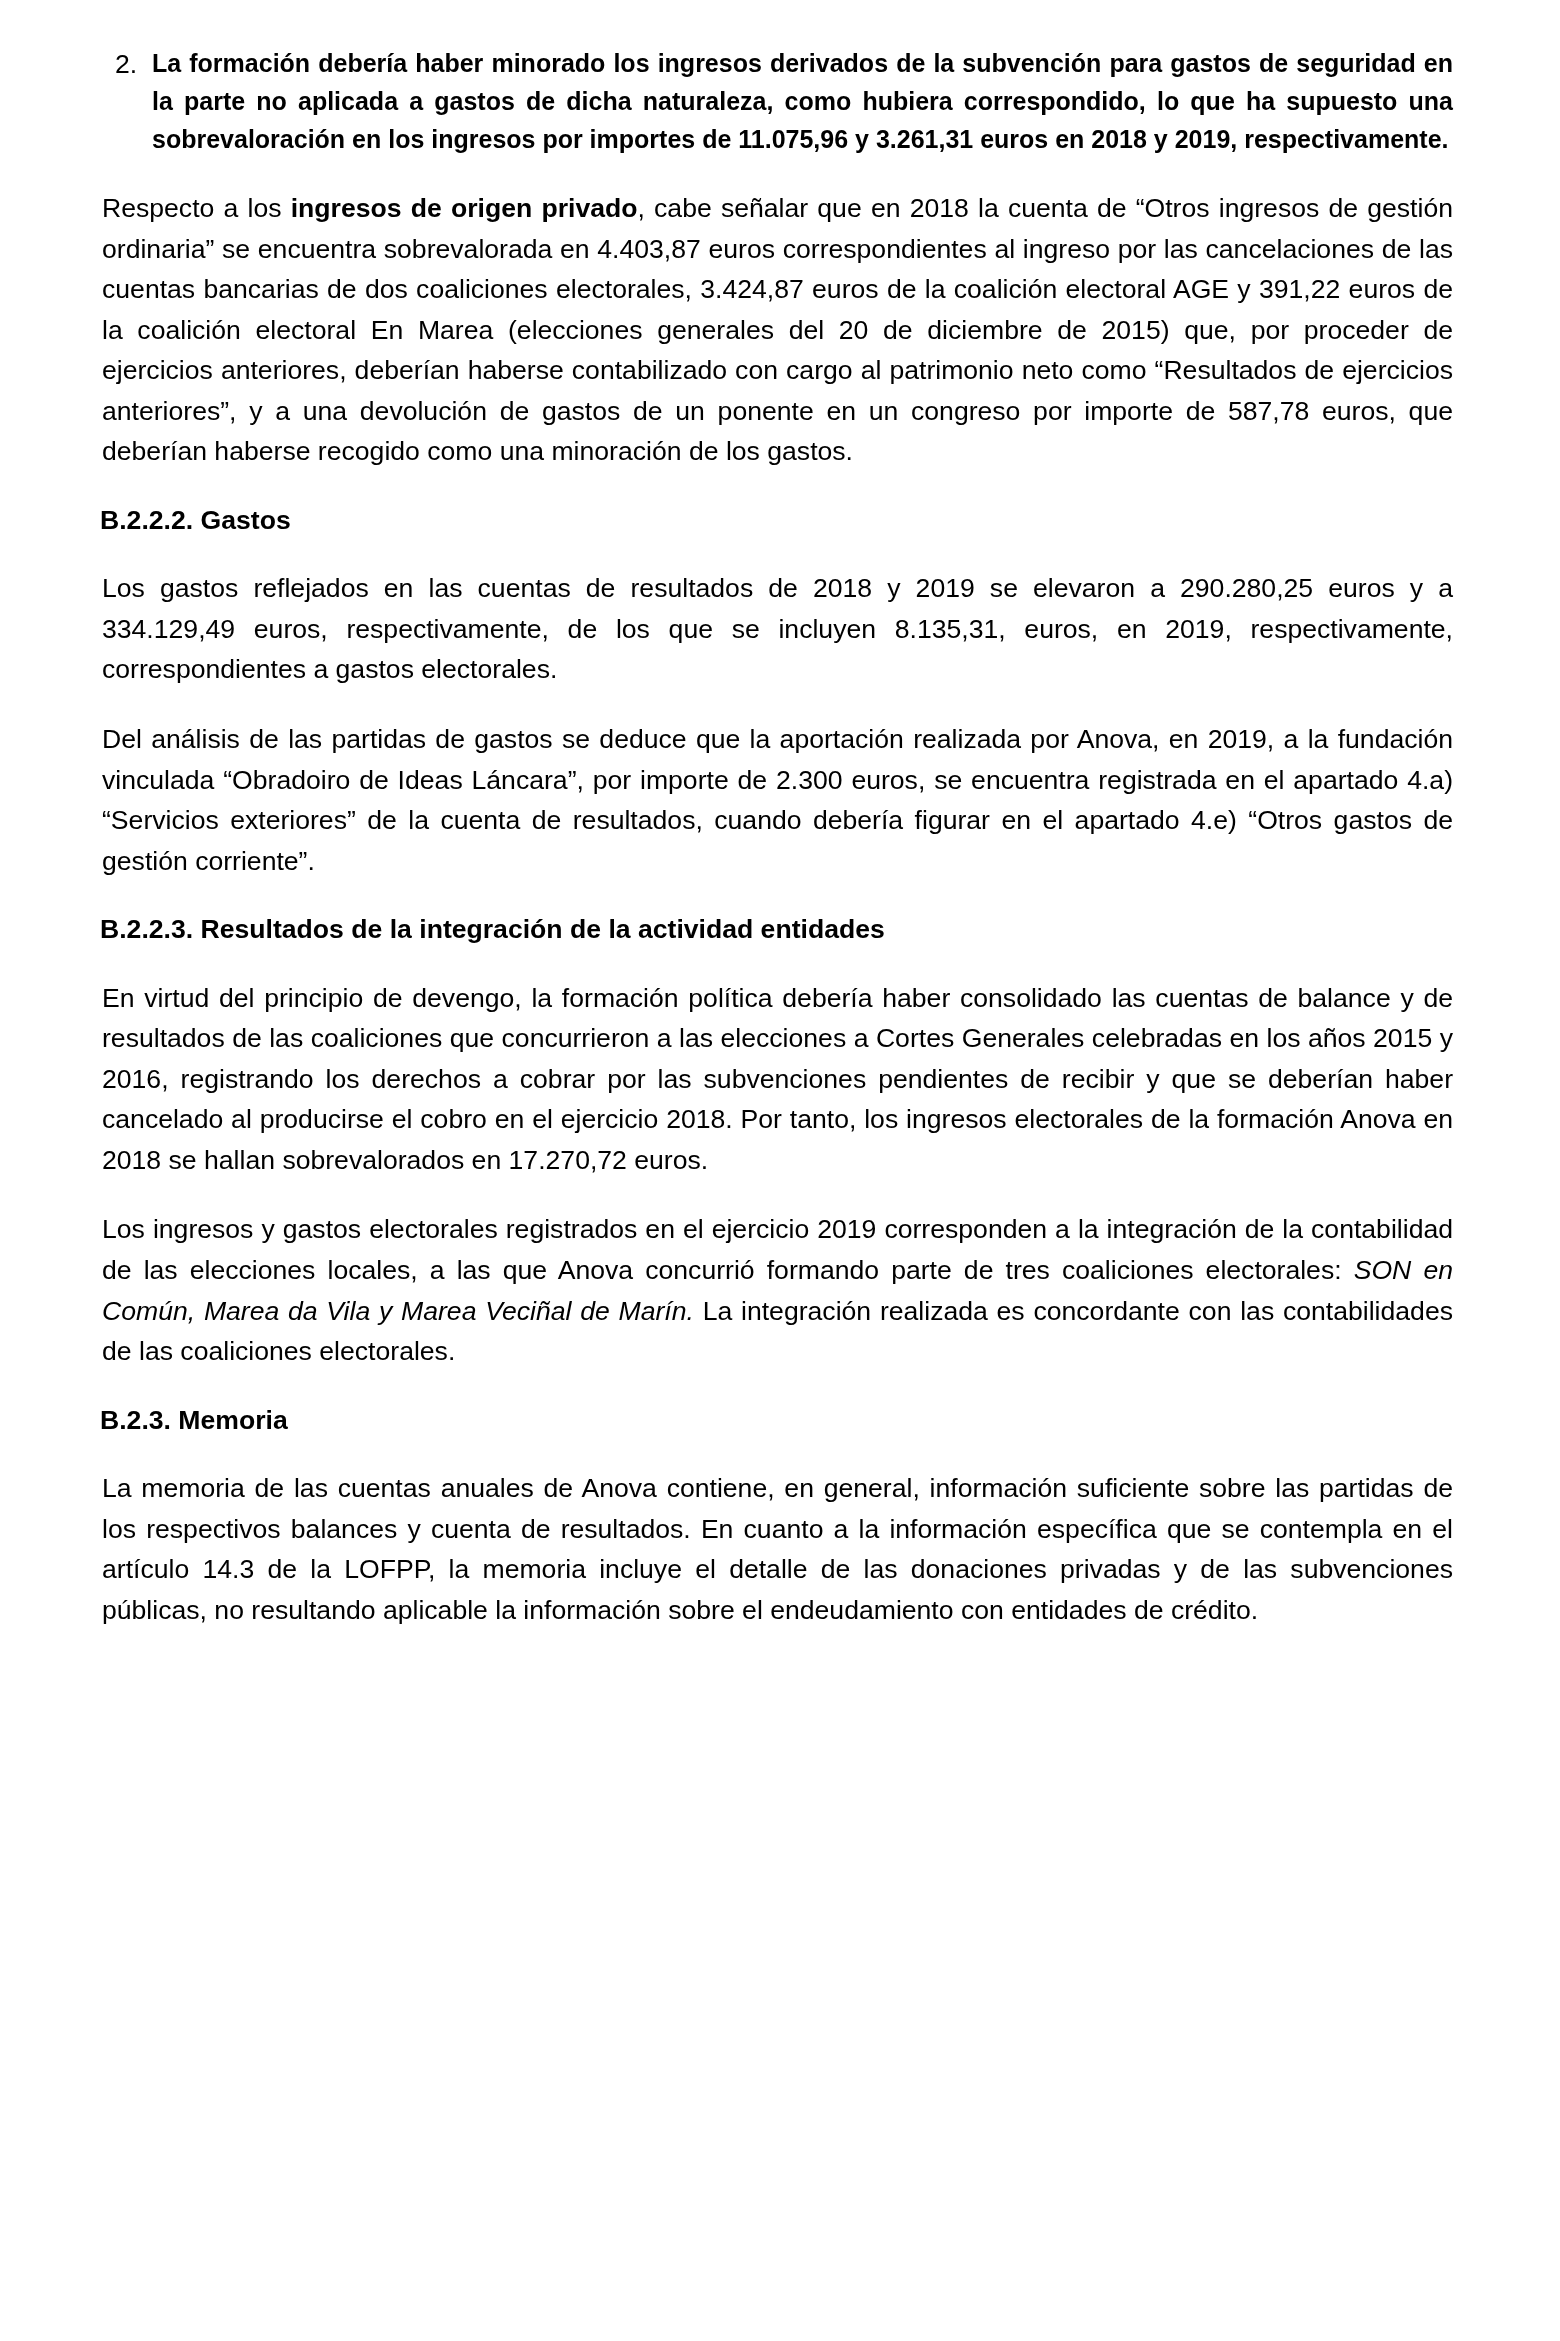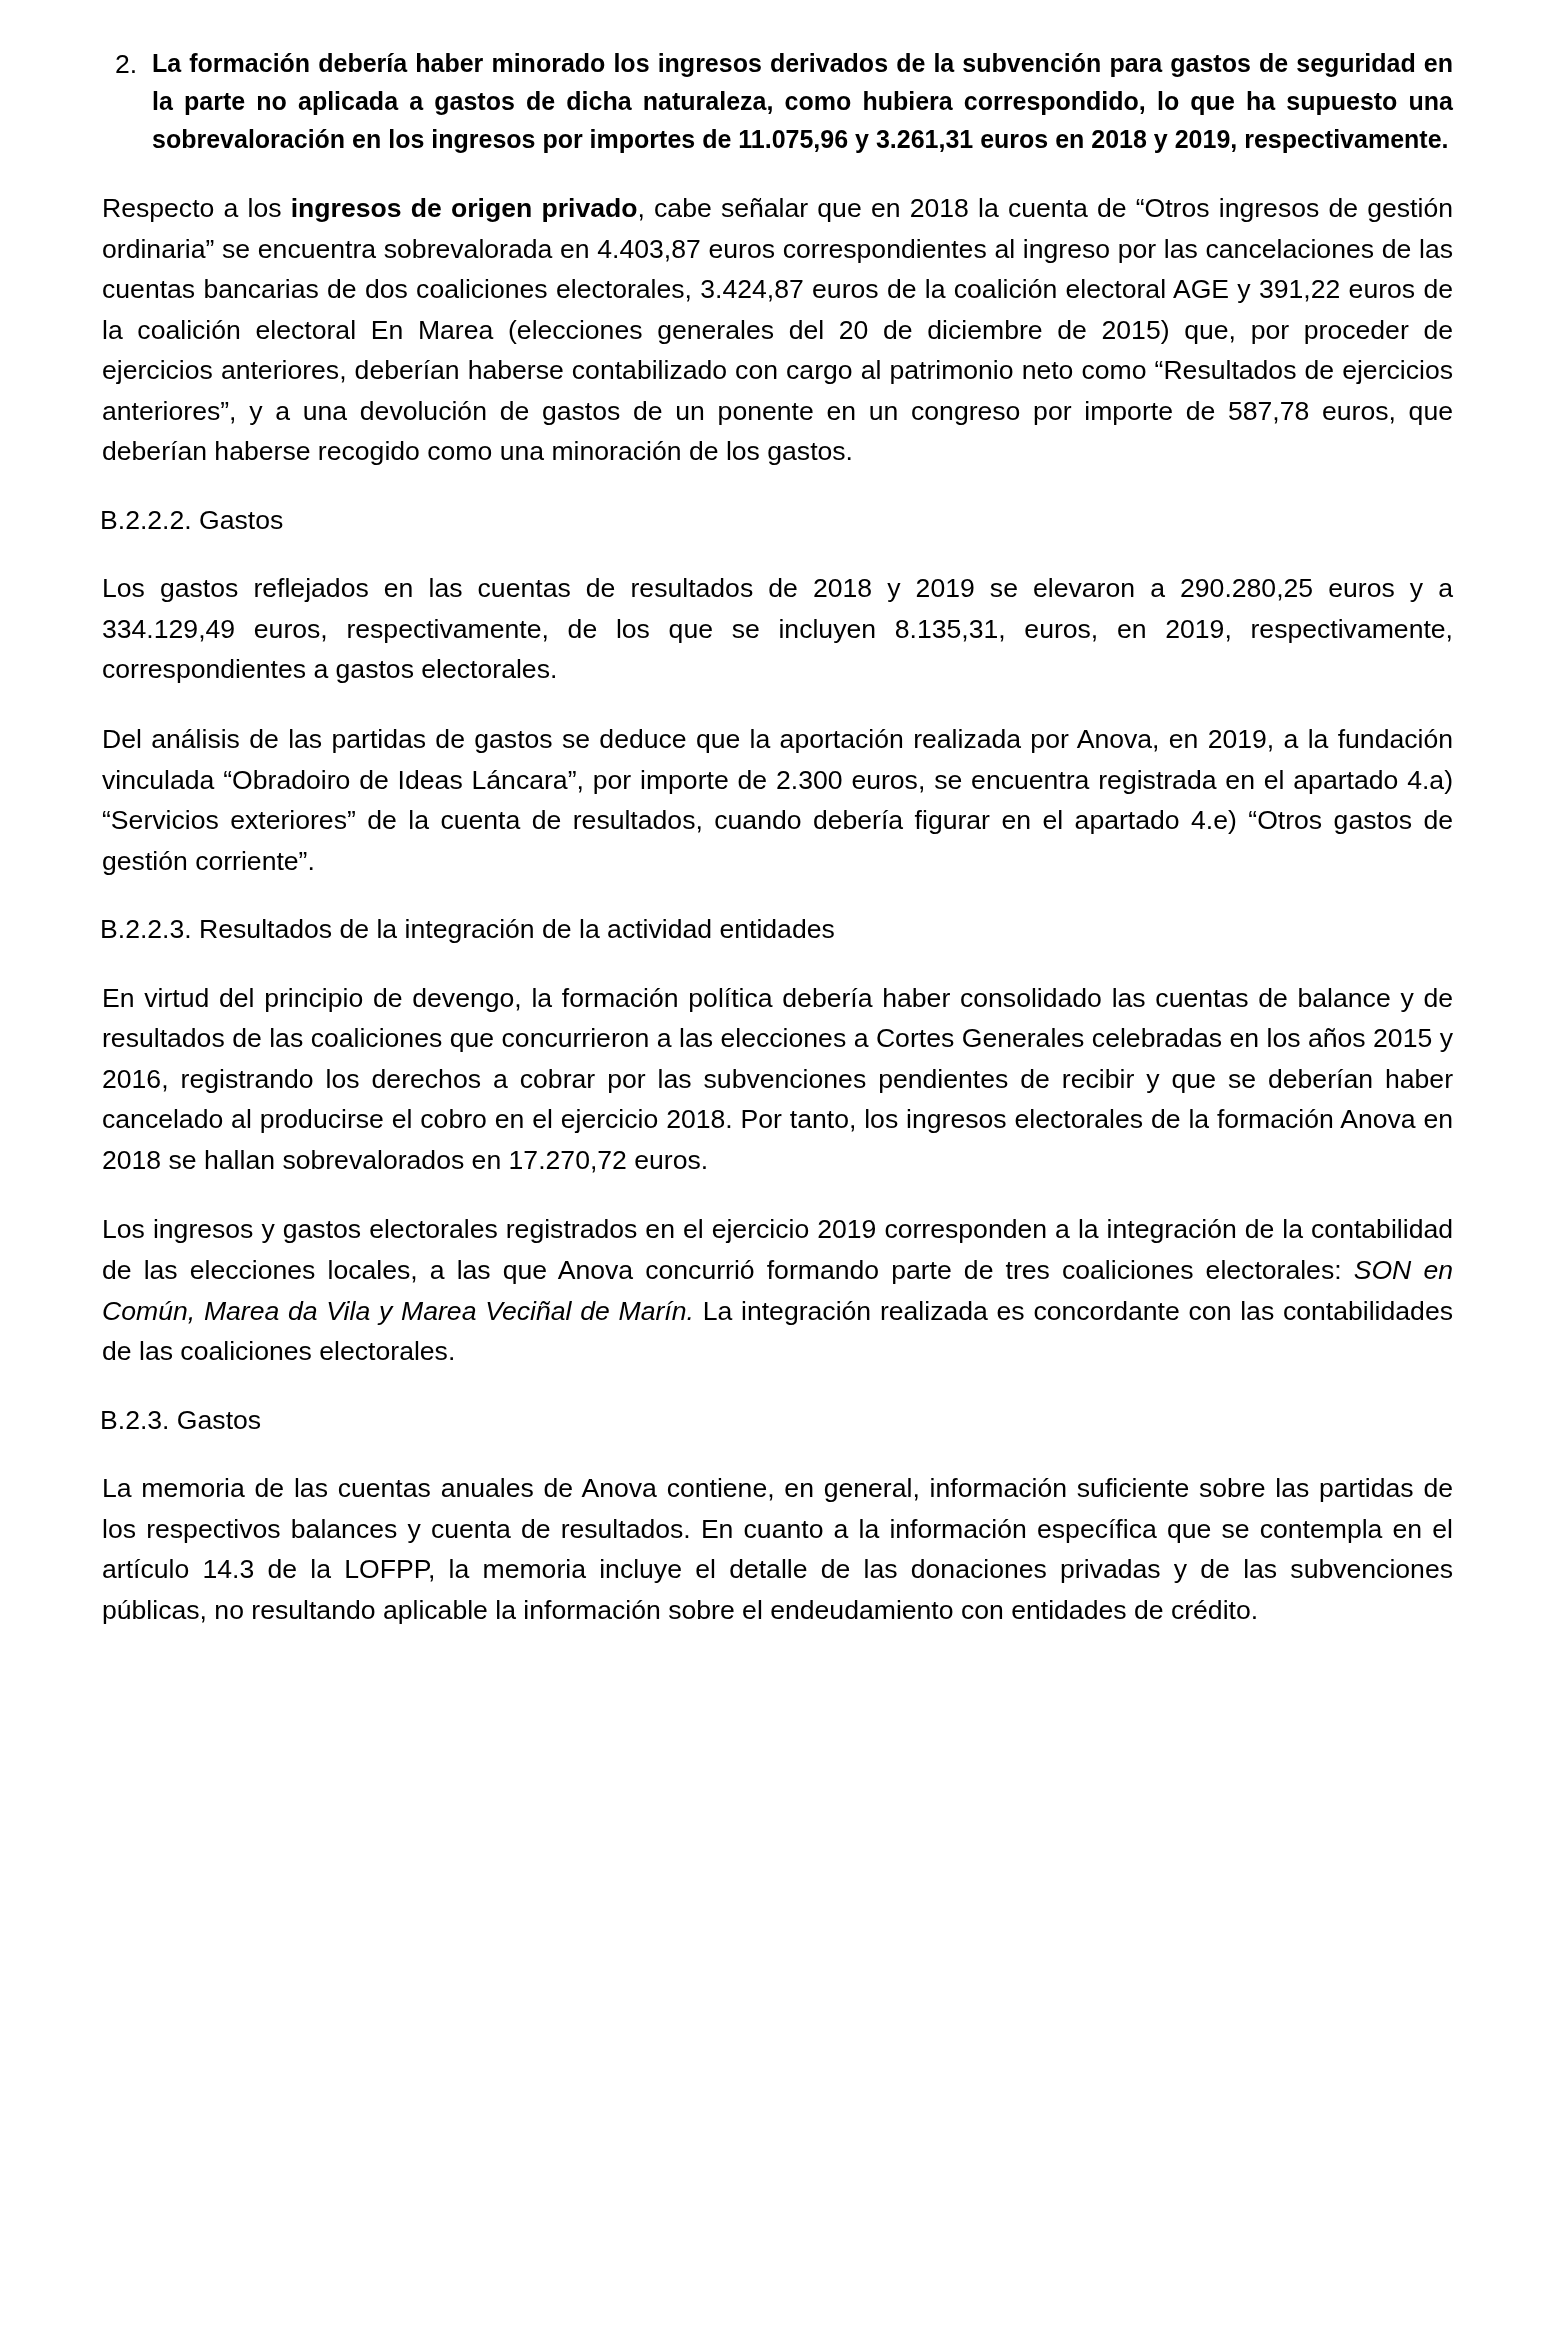--- a/index.html
+++ b/index.html
@@ -45,21 +45,21 @@
   p.body-text {
     font-size: 26.6px;
     line-height: 1.525;
     text-align: justify;
     text-justify: inter-word;
     margin: 0 0 29px 2px;
   }
   h3.heading {
     font-size: 26.6px;
     line-height: 1.45;
-    font-weight: normal;
+    font-weight: bold;
     margin: 0 0 29px 0;
     text-align: left;
   }
   b, strong { font-weight: bold; }
   i, em { font-style: italic; }
 </style>
 </head>
 <body>
 
 <div class="page">
@@ -76,18 +76,18 @@
   <p class="body-text">Los gastos reflejados en las cuentas de resultados de 2018 y 2019 se elevaron a 290.280,25 euros y a 334.129,49 euros, respectivamente, de los que se incluyen 8.135,31, euros, en 2019, respectivamente, correspondientes a gastos electorales.</p>
 
   <p class="body-text">Del análisis de las partidas de gastos se deduce que la aportación realizada por Anova, en 2019, a la fundación vinculada “Obradoiro de Ideas Láncara”, por importe de 2.300 euros, se encuentra registrada en el apartado 4.a) “Servicios exteriores” de la cuenta de resultados, cuando debería figurar en el apartado 4.e) “Otros gastos de gestión corriente”.</p>
 
   <h3 class="heading">B.2.2.3. Resultados de la integración de la actividad entidades</h3>
 
   <p class="body-text">En virtud del principio de devengo, la formación política debería haber consolidado las cuentas de balance y de resultados de las coaliciones que concurrieron a las elecciones a Cortes Generales celebradas en los años 2015 y 2016, registrando los derechos a cobrar por las subvenciones pendientes de recibir y que se deberían haber cancelado al producirse el cobro en el ejercicio 2018. Por tanto, los ingresos electorales de la formación Anova en 2018 se hallan sobrevalorados en 17.270,72 euros.</p>
 
   <p class="body-text"><span>Los ingresos y gastos electorales registrados en el ejercicio 2019 corresponden a la integración de la contabilidad de las elecciones locales, a las que Anova concurrió formando parte de tres coaliciones electorales: </span><i>SON en Común, Marea da Vila y Marea Veciñal de Marín.</i><span> La integración realizada es concordante con las contabilidades de las coaliciones electorales.</span></p>
 
-  <h3 class="heading">B.2.3.  Gastos</h3>
+  <h3 class="heading">B.2.3.  Memoria</h3>
 
   <p class="body-text">La memoria de las cuentas anuales de Anova contiene, en general, información suficiente sobre las partidas de los respectivos balances y cuenta de resultados. En cuanto a la información específica que se contempla en el artículo 14.3 de la LOFPP, la memoria incluye el detalle de las donaciones privadas y de las subvenciones públicas, no resultando aplicable la información sobre el endeudamiento con entidades de crédito.</p>
 
 </div>
 
 
 </body></html>

